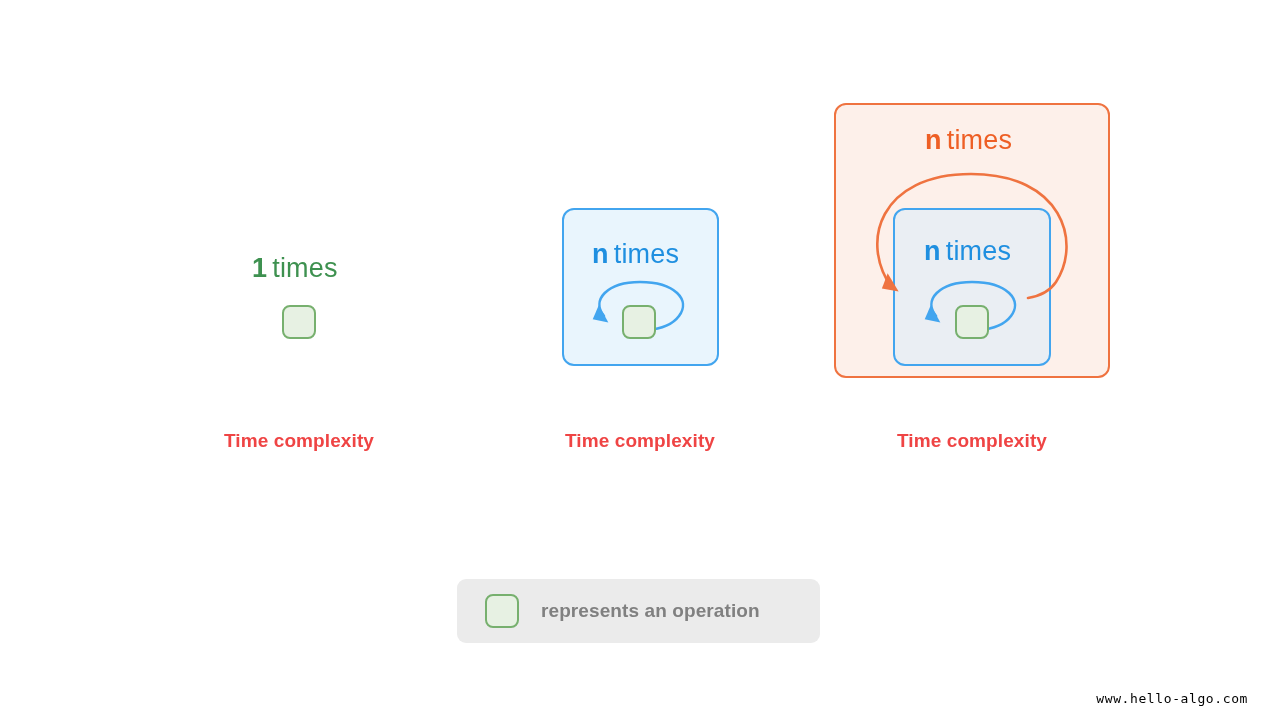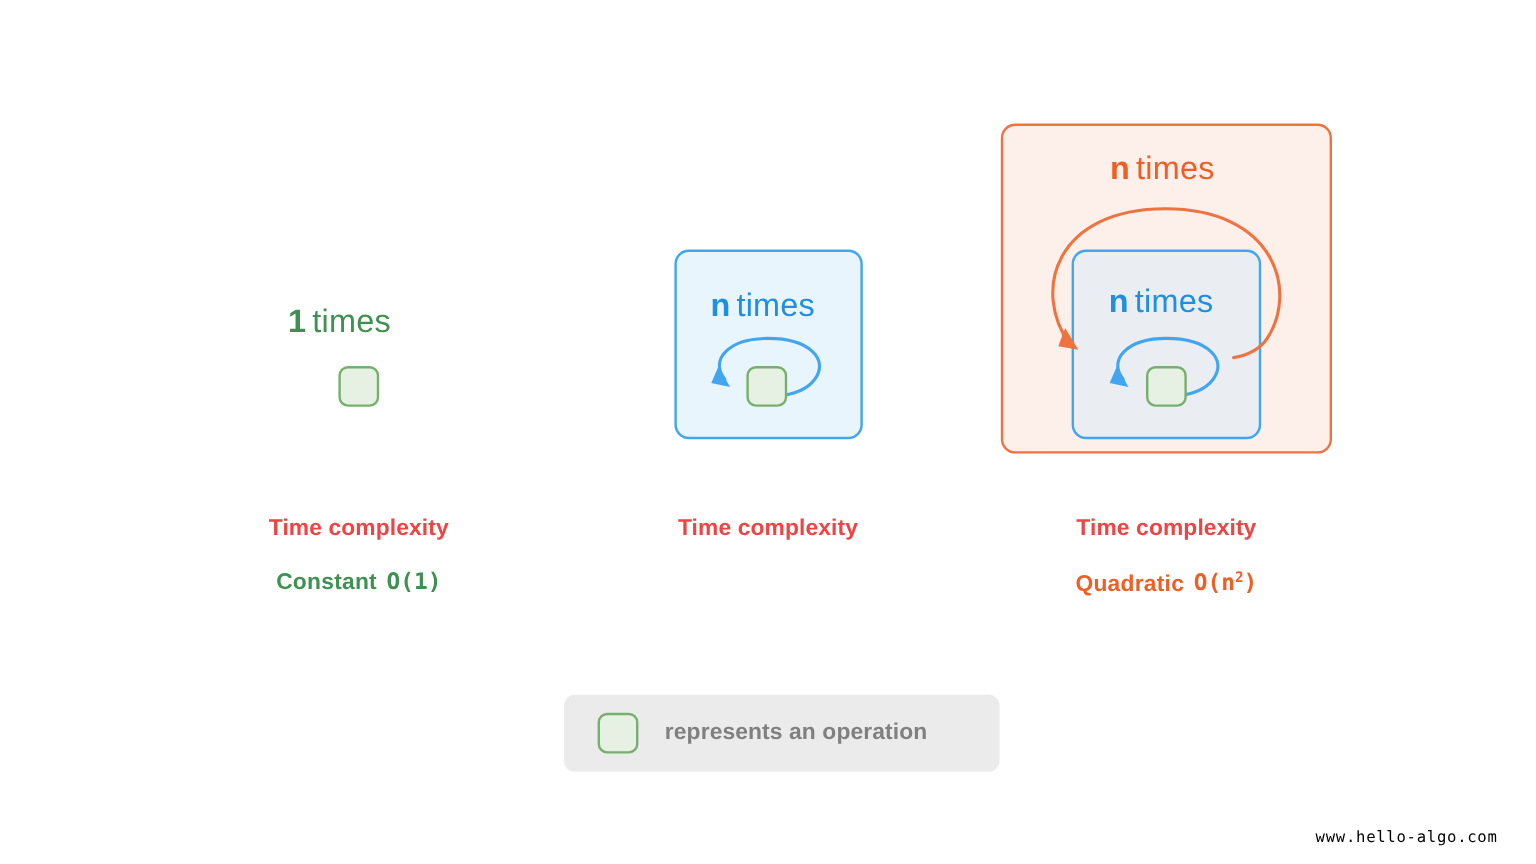--- a/index.html
+++ b/index.html
@@ -101,21 +101,21 @@
     margin-left: 8px;
     letter-spacing: 0;
   }
   .caption-value .bigo sup {
     font-size: 12px;
   }
 
   
   .legend {
     position: absolute;
-    left: 470px;
+    left: 457px;
     top: 579px;
     width: 363px;
     height: 64px;
     background: #ebebeb;
     border-radius: 9px;
     display: flex;
     align-items: center;
     padding-left: 28px;
     box-sizing: border-box;
   }
@@ -145,31 +145,28 @@
     font-size: 13px;
     color: #000000;
     letter-spacing: 0.6px;
   }
 </style>
 </head>
 <body>
 
 <div class="stage">
 
-  <div class="loop-label green-text" style="left:240px; top:253px;">
+  <div class="loop-label green-text" style="left:252px; top:253px;">
     <span class="count">1</span><span class="word">times</span>
   </div>
 
   <div class="op-square" style="left:282px; top:305px;"></div>
 
   <div class="caption-block" style="left:149px; top:430px;">
     <div class="caption-title">Time complexity</div>
-    <div class="caption-value green-text">
-      <span class="name">Constant</span><span class="bigo">O(1)</span>
-    </div>
   </div>
 
   <div class="frame frame-blue" style="left:562px; top:208px; width:157px; height:158px;"></div>
 
   <div class="loop-label blue-text" style="left:592px; top:239px;">
     <span class="count">n</span><span class="word">times</span>
   </div>
 
   <svg class="loop-svg" style="left:585px; top:276px;" width="112" height="62" viewBox="0 0 112 62">
     <path d="M 19 40
@@ -210,23 +207,20 @@
              C 6 24, 22 6, 55 6
              C 90 6, 106 24, 94 40
              C 88 48, 76 53, 62 54" fill="none" stroke="#42a5ef" stroke-width="2.6" stroke-linecap="round"></path>
     <path d="M 12 30 L 25 45 L 9 45 Z" fill="#42a5ef" transform="rotate(12 17 38)"></path>
   </svg>
 
   <div class="op-square" style="left:955px; top:305px;"></div>
 
   <div class="caption-block" style="left:822px; top:430px;">
     <div class="caption-title">Time complexity</div>
-    <div class="caption-value orange-text">
-      <span class="name">Quadratic</span><span class="bigo"><span>O(n</span><sup>2</sup><span>)</span></span>
-    </div>
   </div>
 
   <div class="legend">
     <div class="legend-square"></div>
     <div class="legend-text">represents an operation</div>
   </div>
 
   <div class="watermark">www.hello-algo.com</div>
 
 </div>

